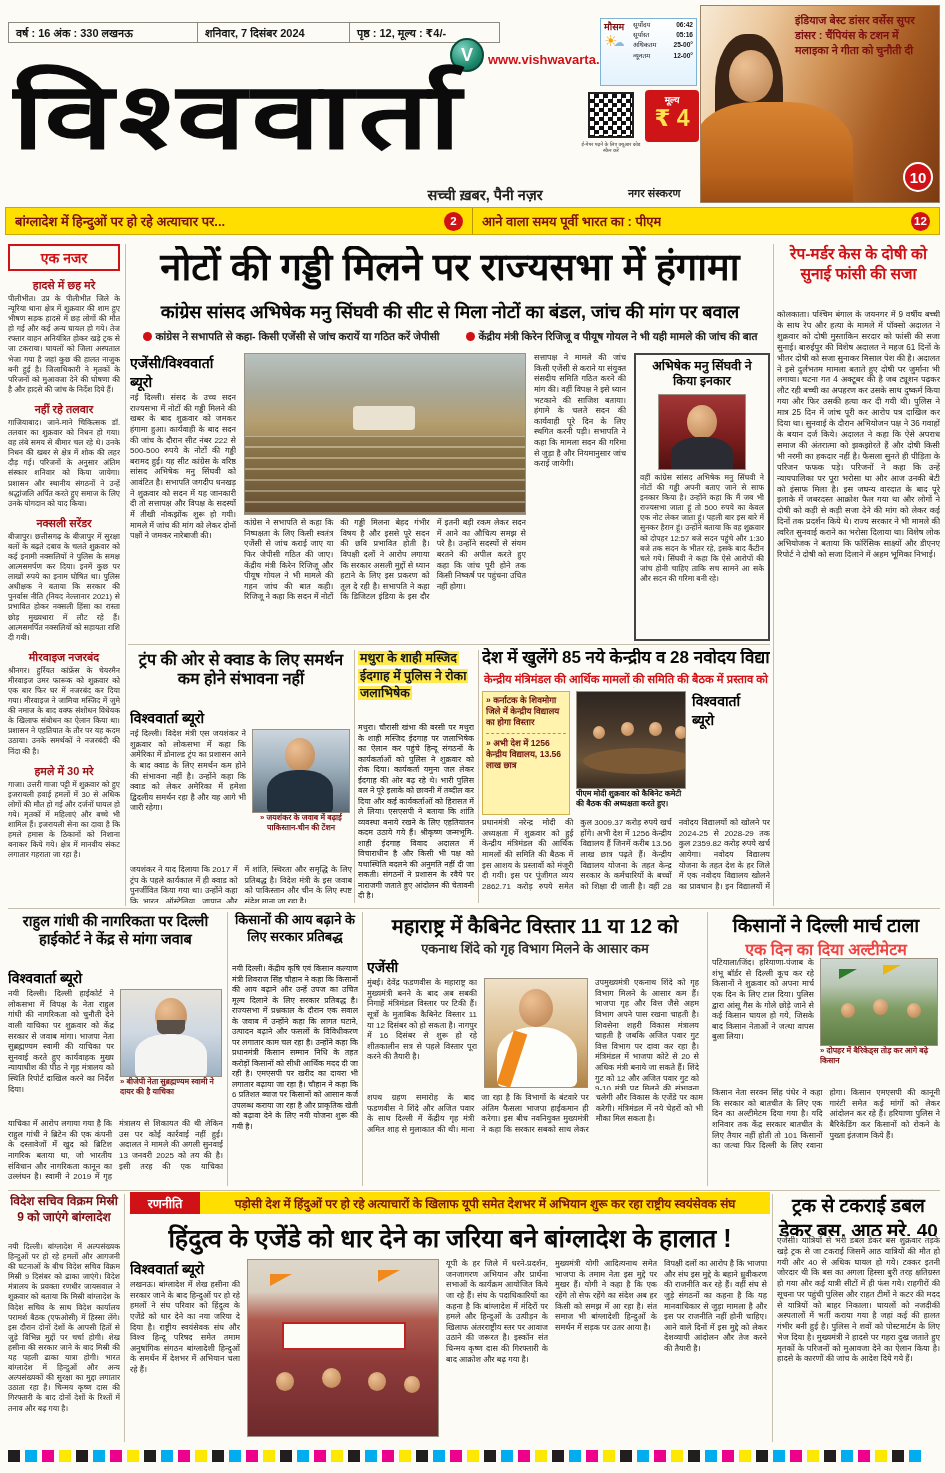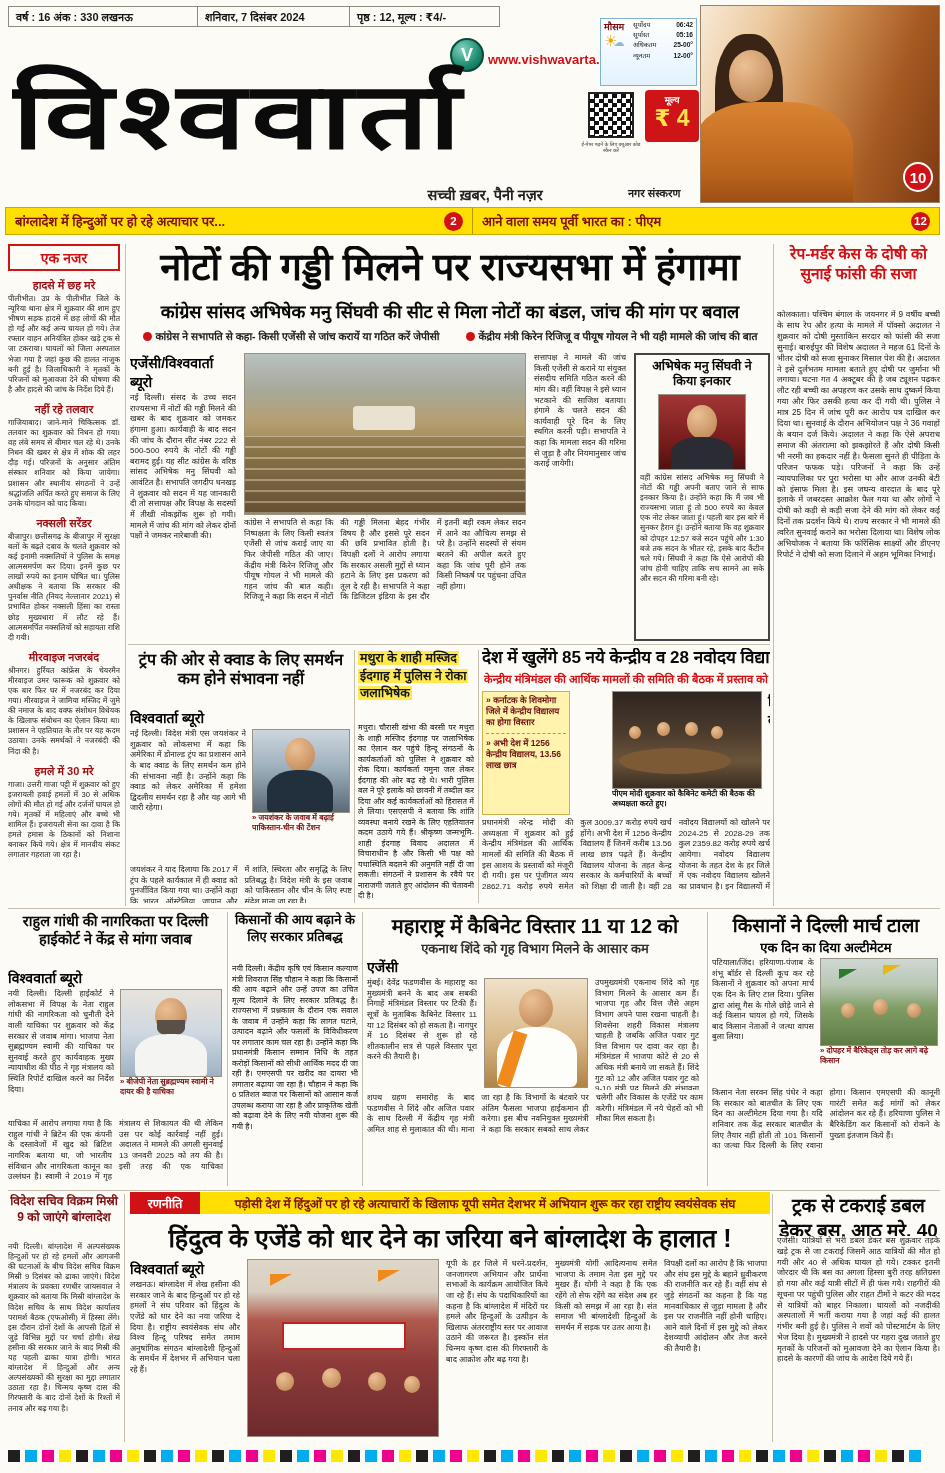--- a/index.html
+++ b/index.html
@@ -26,21 +26,21 @@
 .navtext{font-size:13px;font-weight:bold;color:#7d1012;white-space:nowrap;overflow:hidden}
 .navnum{width:19px;height:19px;border-radius:50%;background:#d01116;color:#fff;font-weight:bold;font-size:11.5px;display:flex;align-items:center;justify-content:center;flex:none;margin-left:6px}
 .ekhead{font-size:11px;font-weight:bold;color:#9c1016;text-align:center;margin:6px 0 2px}
 .ekbody{font-size:7.6px}
 .infobox{background:#fff3ae;border:1px solid #cdb24a;padding:3px;font-size:8.6px;font-weight:bold;color:#6e1212;line-height:1.3;text-align:left;overflow:hidden}
 .bullet-item{display:flex;align-items:flex-start;font-size:10.5px;font-weight:bold;color:#222;overflow:hidden}
 </style>
 </head>
 <body>
 
-<div class="abs" style="left:8px;top:6px;display:flex;">
+<div class="abs" style="left:8px;top:22px;display:flex;">
   <div class="tcell" style="width:190px;">वर्ष : 16 अंक : 330 लखनऊ</div>
   <div class="tcell" style="width:152px;border-left:none;">शनिवार, 7 दिसंबर 2024</div>
   <div class="tcell" style="width:150px;border-left:none;">पृष्ठ : 12, मूल्य : ₹4/-</div>
 </div>
 
 <div class="abs" style="left:450px;top:38px;width:34px;height:34px;border-radius:50%;background:radial-gradient(circle at 35% 30%,#7fd4c0,#1d8a6e 60%,#0c5a46);border:2px solid #0b4a3a;color:#fff;font-weight:bold;font-size:18px;display:flex;align-items:center;justify-content:center;">
   <span>V</span>
 </div>
 <div class="abs red" style="left:488px;top:52px;width:180px;font-size:13px;font-weight:bold;">www.vishwavarta.com</div>
 <div class="abs" style="left:12px;top:64px;width:580px;height:122px;overflow:hidden;">
@@ -81,20 +81,21 @@
 <div class="abs" style="left:645px;top:90px;width:54px;height:52px;background:#cf1418;border-radius:4px;color:#fff;text-align:center;padding-top:3px;">
   <div style="font-size:9px;font-weight:bold;">मूल्य</div>
   <div style="font-size:23px;font-weight:bold;line-height:1.05;color:#ffe34d;">₹ 4</div>
 </div>
 <div class="abs" style="left:628px;top:185px;width:90px;font-size:11px;font-weight:bold;color:#222;">नगर संस्करण</div>
 
 <div class="abs" style="left:700px;top:5px;width:240px;height:198px;overflow:hidden;border:1px solid #9a8266;background:linear-gradient(110deg,#f7ead6 0%,#eccaa0 22%,#cf8f52 48%,#a65b22 72%,#7c3a12 100%);">
   <div style="position:absolute;left:14px;top:28px;width:68px;height:120px;background:#3a2415;border-radius:45% 45% 30% 30%;"></div>
   <div class="head" style="left:28px;top:44px;width:44px;height:52px;"></div>
   <div style="position:absolute;left:-6px;top:96px;width:158px;height:104px;background:linear-gradient(#d98432,#b8621c 70%,#9a4c12);border-radius:38% 42% 0 0;"></div>
+  <div class="maroon" style="position:absolute;left:94px;top:7px;width:140px;font-size:11px;font-weight:bold;line-height:1.35;">इंडियाज बेस्ट डांसर वर्सेस सुपर डांसर : चैंपियंस के टशन में मलाइका ने गीता को चुनौती दी</div>
   <div style="position:absolute;left:202px;top:156px;width:30px;height:30px;border-radius:50%;background:#d01116;border:2px solid #fff;color:#fff;font-size:15px;font-weight:bold;display:flex;align-items:center;justify-content:center;">10</div>
 </div>
 
 <div class="abs" style="left:5px;top:207px;width:935px;height:28px;background:#ffdf00;border:1px solid #c9a900;display:flex;">
   <div class="navitem">
     <span class="navtext">बांग्लादेश में हिन्दुओं पर हो रहे अत्याचार पर...</span>
     <span class="navnum">2</span>
   </div>
   <div class="navitem">
     <span class="navtext">आने वाला समय पूर्वी भारत का : पीएम</span>
@@ -171,42 +172,42 @@
 <div class="abs" style="left:130px;top:650px;width:222px;height:253px;overflow:hidden;">
   <div class="hl center" style="font-size:16px;line-height:1.2;height:58px;">ट्रंप की ओर से क्वाड के लिए समर्थन कम होने संभावना नहीं</div>
   <div class="byline">विश्ववार्ता ब्यूरो</div>
   <div style="display:flex;gap:6px;height:118px;">
     <div class="bt" style="width:116px;flex:none;height:118px;">नई दिल्ली। विदेश मंत्री एस जयशंकर ने शुक्रवार को लोकसभा में कहा कि अमेरिका में डोनाल्ड ट्रंप का प्रशासन आने के बाद क्वाड के लिए समर्थन कम होने की संभावना नहीं है। उन्होंने कहा कि क्वाड को लेकर अमेरिका में हमेशा द्विदलीय समर्थन रहा है और यह आगे भी जारी रहेगा।</div>
     <div style="width:98px;flex:none;">
       <div class="photo" style="height:84px;background:linear-gradient(180deg,#cdd6dd,#9fb0bd 45%,#5a6a78);">
         <div class="head" style="left:32px;top:8px;width:30px;height:34px;"></div>
         <div class="torso" style="left:14px;top:40px;width:66px;height:44px;background:#22303e;"></div>
       </div>
-      <div class="caption maroon" style="height:30px;">» जयशंकर के जवाब में बढ़ाई पाकिस्तान-चीन की टेंशन</div>
+      <div class="caption maroon" style="height:30px;text-align:center;">» जयशंकर के जवाब में बढ़ाई पाकिस्तान-चीन की टेंशन</div>
     </div>
   </div>
   <div class="bt cols2" style="height:58px;margin-top:18px;">जयशंकर ने याद दिलाया कि 2017 में ट्रंप के पहले कार्यकाल में ही क्वाड को पुनर्जीवित किया गया था। उन्होंने कहा कि भारत, ऑस्ट्रेलिया, जापान और अमेरिका का यह समूह हिंद-प्रशांत क्षेत्र में शांति, स्थिरता और समृद्धि के लिए प्रतिबद्ध है। विदेश मंत्री के इस जवाब को पाकिस्तान और चीन के लिए स्पष्ट संदेश माना जा रहा है।</div>
 </div>
 
 <div class="abs" style="left:358px;top:650px;width:116px;height:253px;overflow:hidden;">
   <div style="font-size:12.5px;font-weight:bold;line-height:1.4;height:70px;overflow:hidden;"><span style="background:#ffe94d;box-decoration-break:clone;-webkit-box-decoration-break:clone;padding:0 2px;">मथुरा के शाही मस्जिद ईदगाह में पुलिस ने रोका जलाभिषेक</span></div>
   <div class="bt" style="height:178px;font-size:7.9px;margin-top:3px;">मथुरा। चौरासी खंभा की बरसी पर मथुरा के शाही मस्जिद ईदगाह पर जलाभिषेक का ऐलान कर पहुंचे हिन्दू संगठनों के कार्यकर्ताओं को पुलिस ने शुक्रवार को रोक दिया। कार्यकर्ता यमुना जल लेकर ईदगाह की ओर बढ़ रहे थे। भारी पुलिस बल ने पूरे इलाके को छावनी में तब्दील कर दिया और कई कार्यकर्ताओं को हिरासत में ले लिया। एसएसपी ने बताया कि शांति व्यवस्था बनाये रखने के लिए एहतियातन कदम उठाये गये हैं। श्रीकृष्ण जन्मभूमि-शाही ईदगाह विवाद अदालत में विचाराधीन है और किसी भी पक्ष को यथास्थिति बदलने की अनुमति नहीं दी जा सकती। संगठनों ने प्रशासन के रवैये पर नाराजगी जताते हुए आंदोलन की चेतावनी दी है।</div>
 </div>
 
 <div class="abs" style="left:482px;top:648px;width:288px;height:255px;overflow:hidden;">
   <div class="hl center" style="font-size:17px;line-height:1.2;height:23px;white-space:nowrap;">देश में खुलेंगे 85 नये केन्द्रीय व 28 नवोदय विद्यालय</div>
   <div class="center red" style="font-size:11.3px;font-weight:bold;height:17px;overflow:hidden;">केन्द्रीय मंत्रिमंडल की आर्थिक मामलों की समिति की बैठक में प्रस्ताव को मंजूरी</div>
   <div style="display:flex;gap:6px;height:124px;margin-top:3px;">
     <div style="width:88px;flex:none;">
       <div class="infobox" style="height:124px;">
         <div style="border-bottom:1px dashed #b89a2e;padding-bottom:4px;margin-bottom:4px;">» कर्नाटक के शिवमोगा जिले में केन्द्रीय विद्यालय का होगा विस्तार</div>
         <div>» अभी देश में 1256 केन्द्रीय विद्यालय, 13.56 लाख छात्र</div>
       </div>
     </div>
-    <div style="width:150px;flex:none;margin-left:36px;">
+    <div style="width:110px;flex:none;">
       <div class="photo" style="height:98px;background:linear-gradient(180deg,#2e2621,#4a3a2c 40%,#6b543a 72%,#3a2d22);">
         <div style="position:absolute;left:6px;bottom:14px;width:112px;height:26px;background:#7c5a36;border-radius:50%;"></div>
         <div class="head" style="left:16px;top:34px;width:12px;height:13px;"></div>
         <div class="head" style="left:44px;top:30px;width:13px;height:14px;"></div>
         <div class="head" style="left:72px;top:30px;width:13px;height:14px;"></div>
         <div class="head" style="left:98px;top:34px;width:12px;height:13px;"></div>
       </div>
       <div class="caption" style="height:22px;">पीएम मोदी शुक्रवार को कैबिनेट कमेटी की बैठक की अध्यक्षता करते हुए।</div>
     </div>
     <div style="width:60px;flex:none;">
@@ -252,21 +253,21 @@
       <div class="torso" style="left:12px;top:48px;width:80px;height:60px;background:#fdfdfa;"></div>
       <div style="position:absolute;left:20px;top:52px;width:14px;height:56px;background:#f08a1d;transform:rotate(18deg);"></div>
     </div>
     <div class="bt" style="width:104px;flex:none;height:112px;">उपमुख्यमंत्री एकनाथ शिंदे को गृह विभाग मिलने के आसार कम हैं। भाजपा गृह और वित्त जैसे अहम विभाग अपने पास रखना चाहती है। शिवसेना शहरी विकास मंत्रालय चाहती है जबकि अजित पवार गुट वित्त विभाग पर दावा कर रहा है। मंत्रिमंडल में भाजपा कोटे से 20 से अधिक मंत्री बनाये जा सकते हैं। शिंदे गुट को 12 और अजित पवार गुट को 9-10 मंत्री पद मिलने की संभावना है।</div>
   </div>
   <div class="bt cols3" style="height:82px;margin-top:3px;">शपथ ग्रहण समारोह के बाद फडणवीस ने शिंदे और अजित पवार के साथ दिल्ली में केंद्रीय गृह मंत्री अमित शाह से मुलाकात की थी। माना जा रहा है कि विभागों के बंटवारे पर अंतिम फैसला भाजपा हाईकमान ही करेगा। इस बीच नवनियुक्त मुख्यमंत्री ने कहा कि सरकार सबको साथ लेकर चलेगी और विकास के एजेंडे पर काम करेगी। मंत्रिमंडल में नये चेहरों को भी मौका मिल सकता है।</div>
 </div>
 
 <div class="abs" style="left:712px;top:912px;width:228px;height:272px;overflow:hidden;">
   <div class="hl center" style="font-size:19px;height:26px;">किसानों ने दिल्ली मार्च टाला</div>
-  <div class="hl center" style="font-size:13px;height:18px;color:#000000;">एक दिन का दिया अल्टीमेटम</div>
+  <div class="hl center" style="font-size:16px;height:18px;color:#ef4444;">एक दिन का दिया अल्टीमेटम</div>
   <div style="display:flex;gap:6px;height:128px;margin-top:2px;">
     <div class="bt" style="width:102px;flex:none;height:128px;">पटियाला/जिंद। हरियाणा-पंजाब के शंभू बॉर्डर से दिल्ली कूच कर रहे किसानों ने शुक्रवार को अपना मार्च एक दिन के लिए टाल दिया। पुलिस द्वारा आंसू गैस के गोले छोड़े जाने से कई किसान घायल हो गये, जिसके बाद किसान नेताओं ने जत्था वापस बुला लिया।</div>
     <div style="width:118px;flex:none;">
       <div class="photo" style="height:88px;background:linear-gradient(180deg,#cfd8d2 0%,#b9c7b4 30%,#7e9c63 58%,#5d7c44 100%);">
         <div style="position:absolute;left:18px;top:10px;width:0;height:0;border-top:10px solid #2c7a2c;border-right:18px solid transparent;"></div>
         <div style="position:absolute;left:62px;top:6px;width:0;height:0;border-top:10px solid #e8b714;border-right:18px solid transparent;"></div>
         <div class="head" style="left:20px;top:44px;width:14px;height:15px;"></div>
         <div class="head" style="left:52px;top:40px;width:15px;height:16px;"></div>
         <div class="head" style="left:86px;top:44px;width:14px;height:15px;"></div>
       </div>

